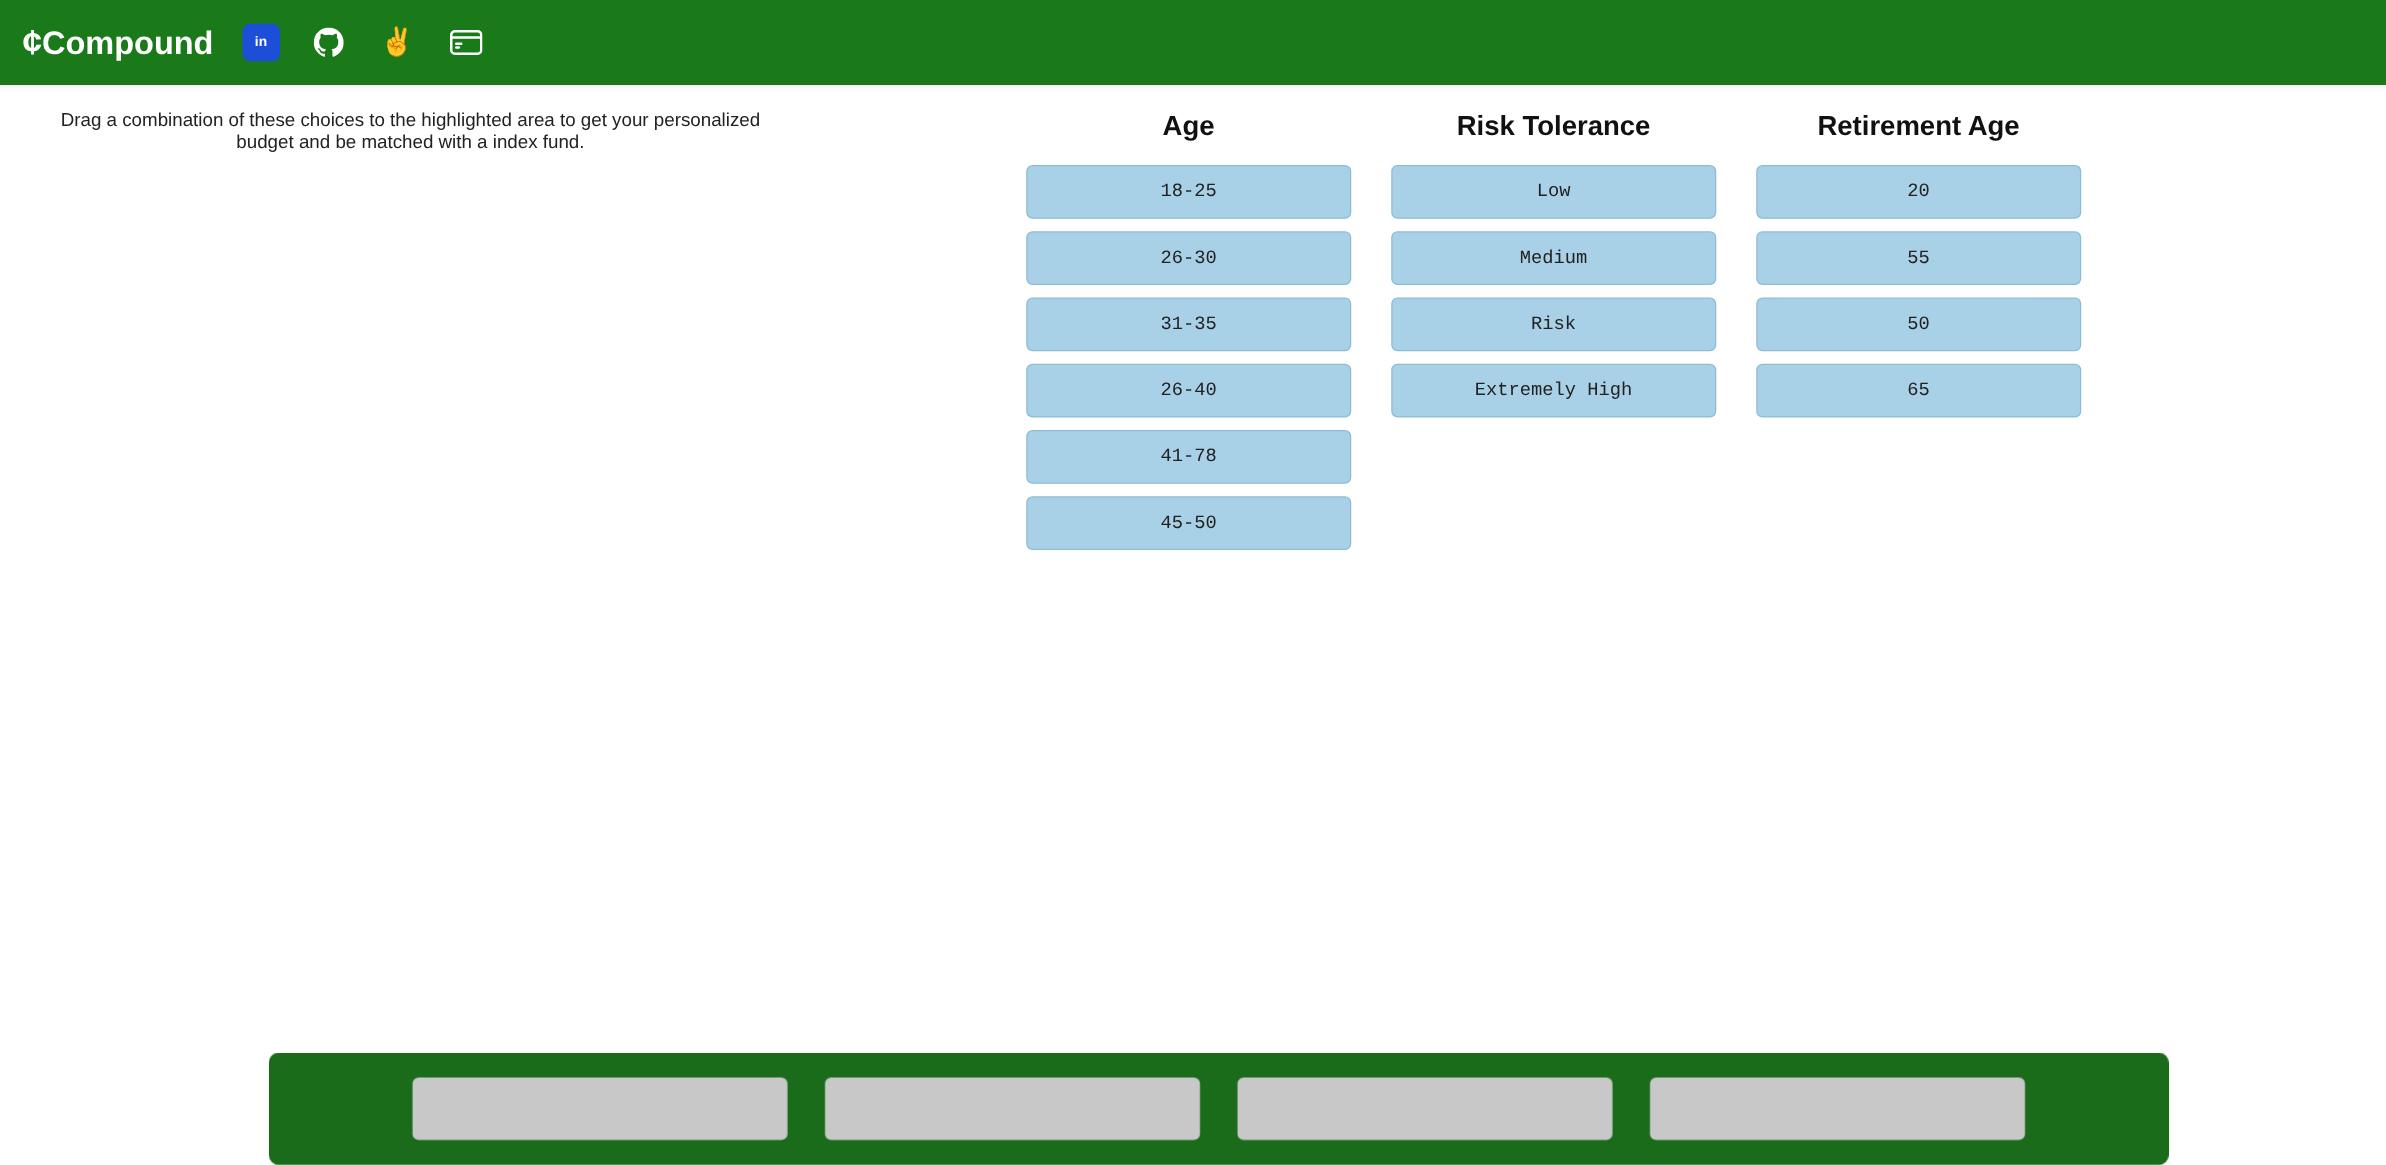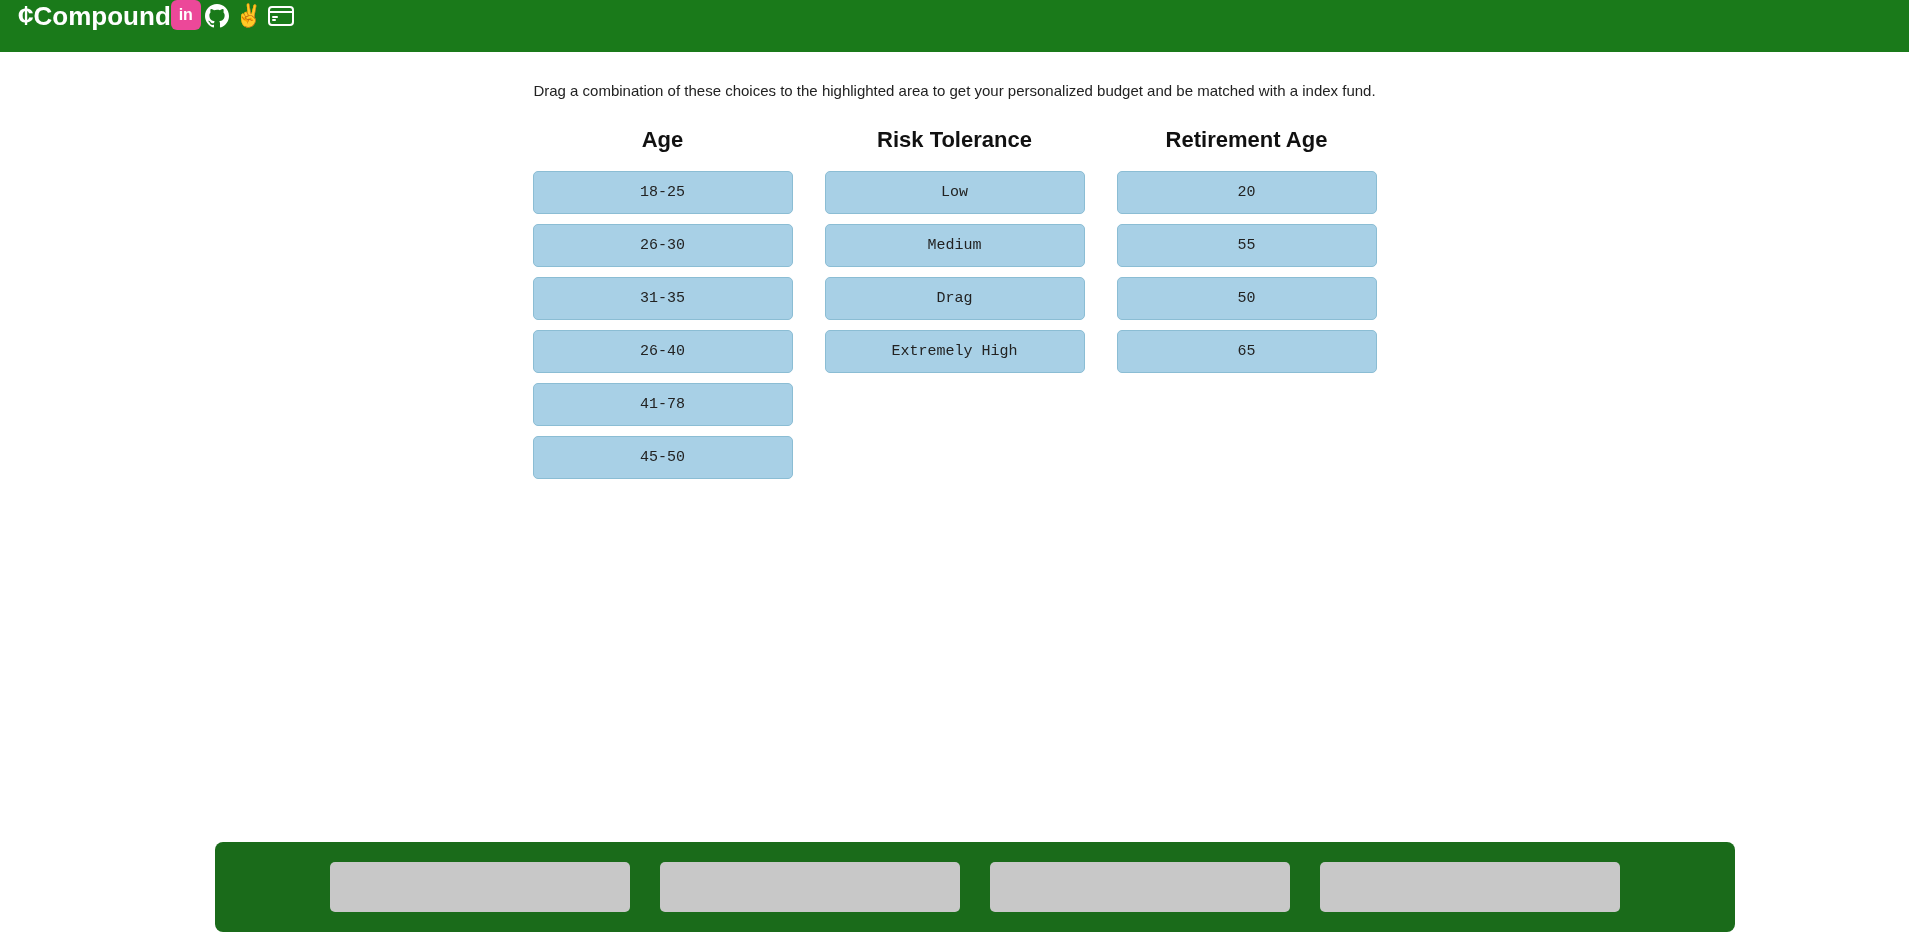--- a/index.html
+++ b/index.html
@@ -12,24 +12,25 @@
       font-family: Arial, sans-serif;
       background: #fff;
       min-height: 932px;
       display: flex;
       flex-direction: column;
     }
 
     
     #header {
       background: #1a7a1a;
-      height: 52px;
-      display: flex;
+      height: 68px;
+      display: flex;
+      align-items: center;
       padding: 0 18px;
-      gap: 0;
+      gap: 23px;
     }
 
     #logo-text {
       color: #fff;
       font-size: 26px;
       font-weight: bold;
       letter-spacing: 0px;
     }
 
     #logo-text .c-special {
@@ -42,37 +43,35 @@
       height: 32px;
       display: flex;
       align-items: center;
       justify-content: center;
       font-size: 20px;
       cursor: pointer;
       color: #fff;
     }
 
     .linkedin-icon {
-      background: #ec4899;
+      background: #1d4ed8;
       border-radius: 6px;
       color: #fff;
       font-weight: bold;
-      font-size: 16px;
+      font-size: 11px;
       width: 30px;
       height: 30px;
     }
 
     
     #main-content {
       flex: 1;
       display: flex;
-      flex-direction: column;
-      align-items: center;
+      flex-direction: row;
       padding: 20px 40px;
-      margin-top: 10px;
     }
 
     #instruction-text {
       font-size: 15px;
       color: #222;
       margin-bottom: 28px;
       text-align: center;
       font-weight: normal;
     }
 
@@ -179,21 +178,21 @@
       <div class="option-card" draggable="true">31-35</div>
       <div class="option-card" draggable="true">26-40</div>
       <div class="option-card" draggable="true" style="cursor:default;">41-78</div>
       <div class="option-card" draggable="true">45-50</div>
     </div>
 
     <div class="column">
       <div class="column-header">Risk Tolerance</div>
       <div class="option-card" draggable="true">Low</div>
       <div class="option-card" draggable="true">Medium</div>
-      <div class="option-card" draggable="true">Drag</div>
+      <div class="option-card" draggable="true">Risk</div>
       <div class="option-card" draggable="true">Extremely High</div>
     </div>
 
 
     <div class="column">
       <div class="column-header">Retirement Age</div>
       <div class="option-card" draggable="true">20</div>
       <div class="option-card" draggable="true">55</div>
       <div class="option-card" draggable="true">50</div>
       <div class="option-card" draggable="true">65</div>

